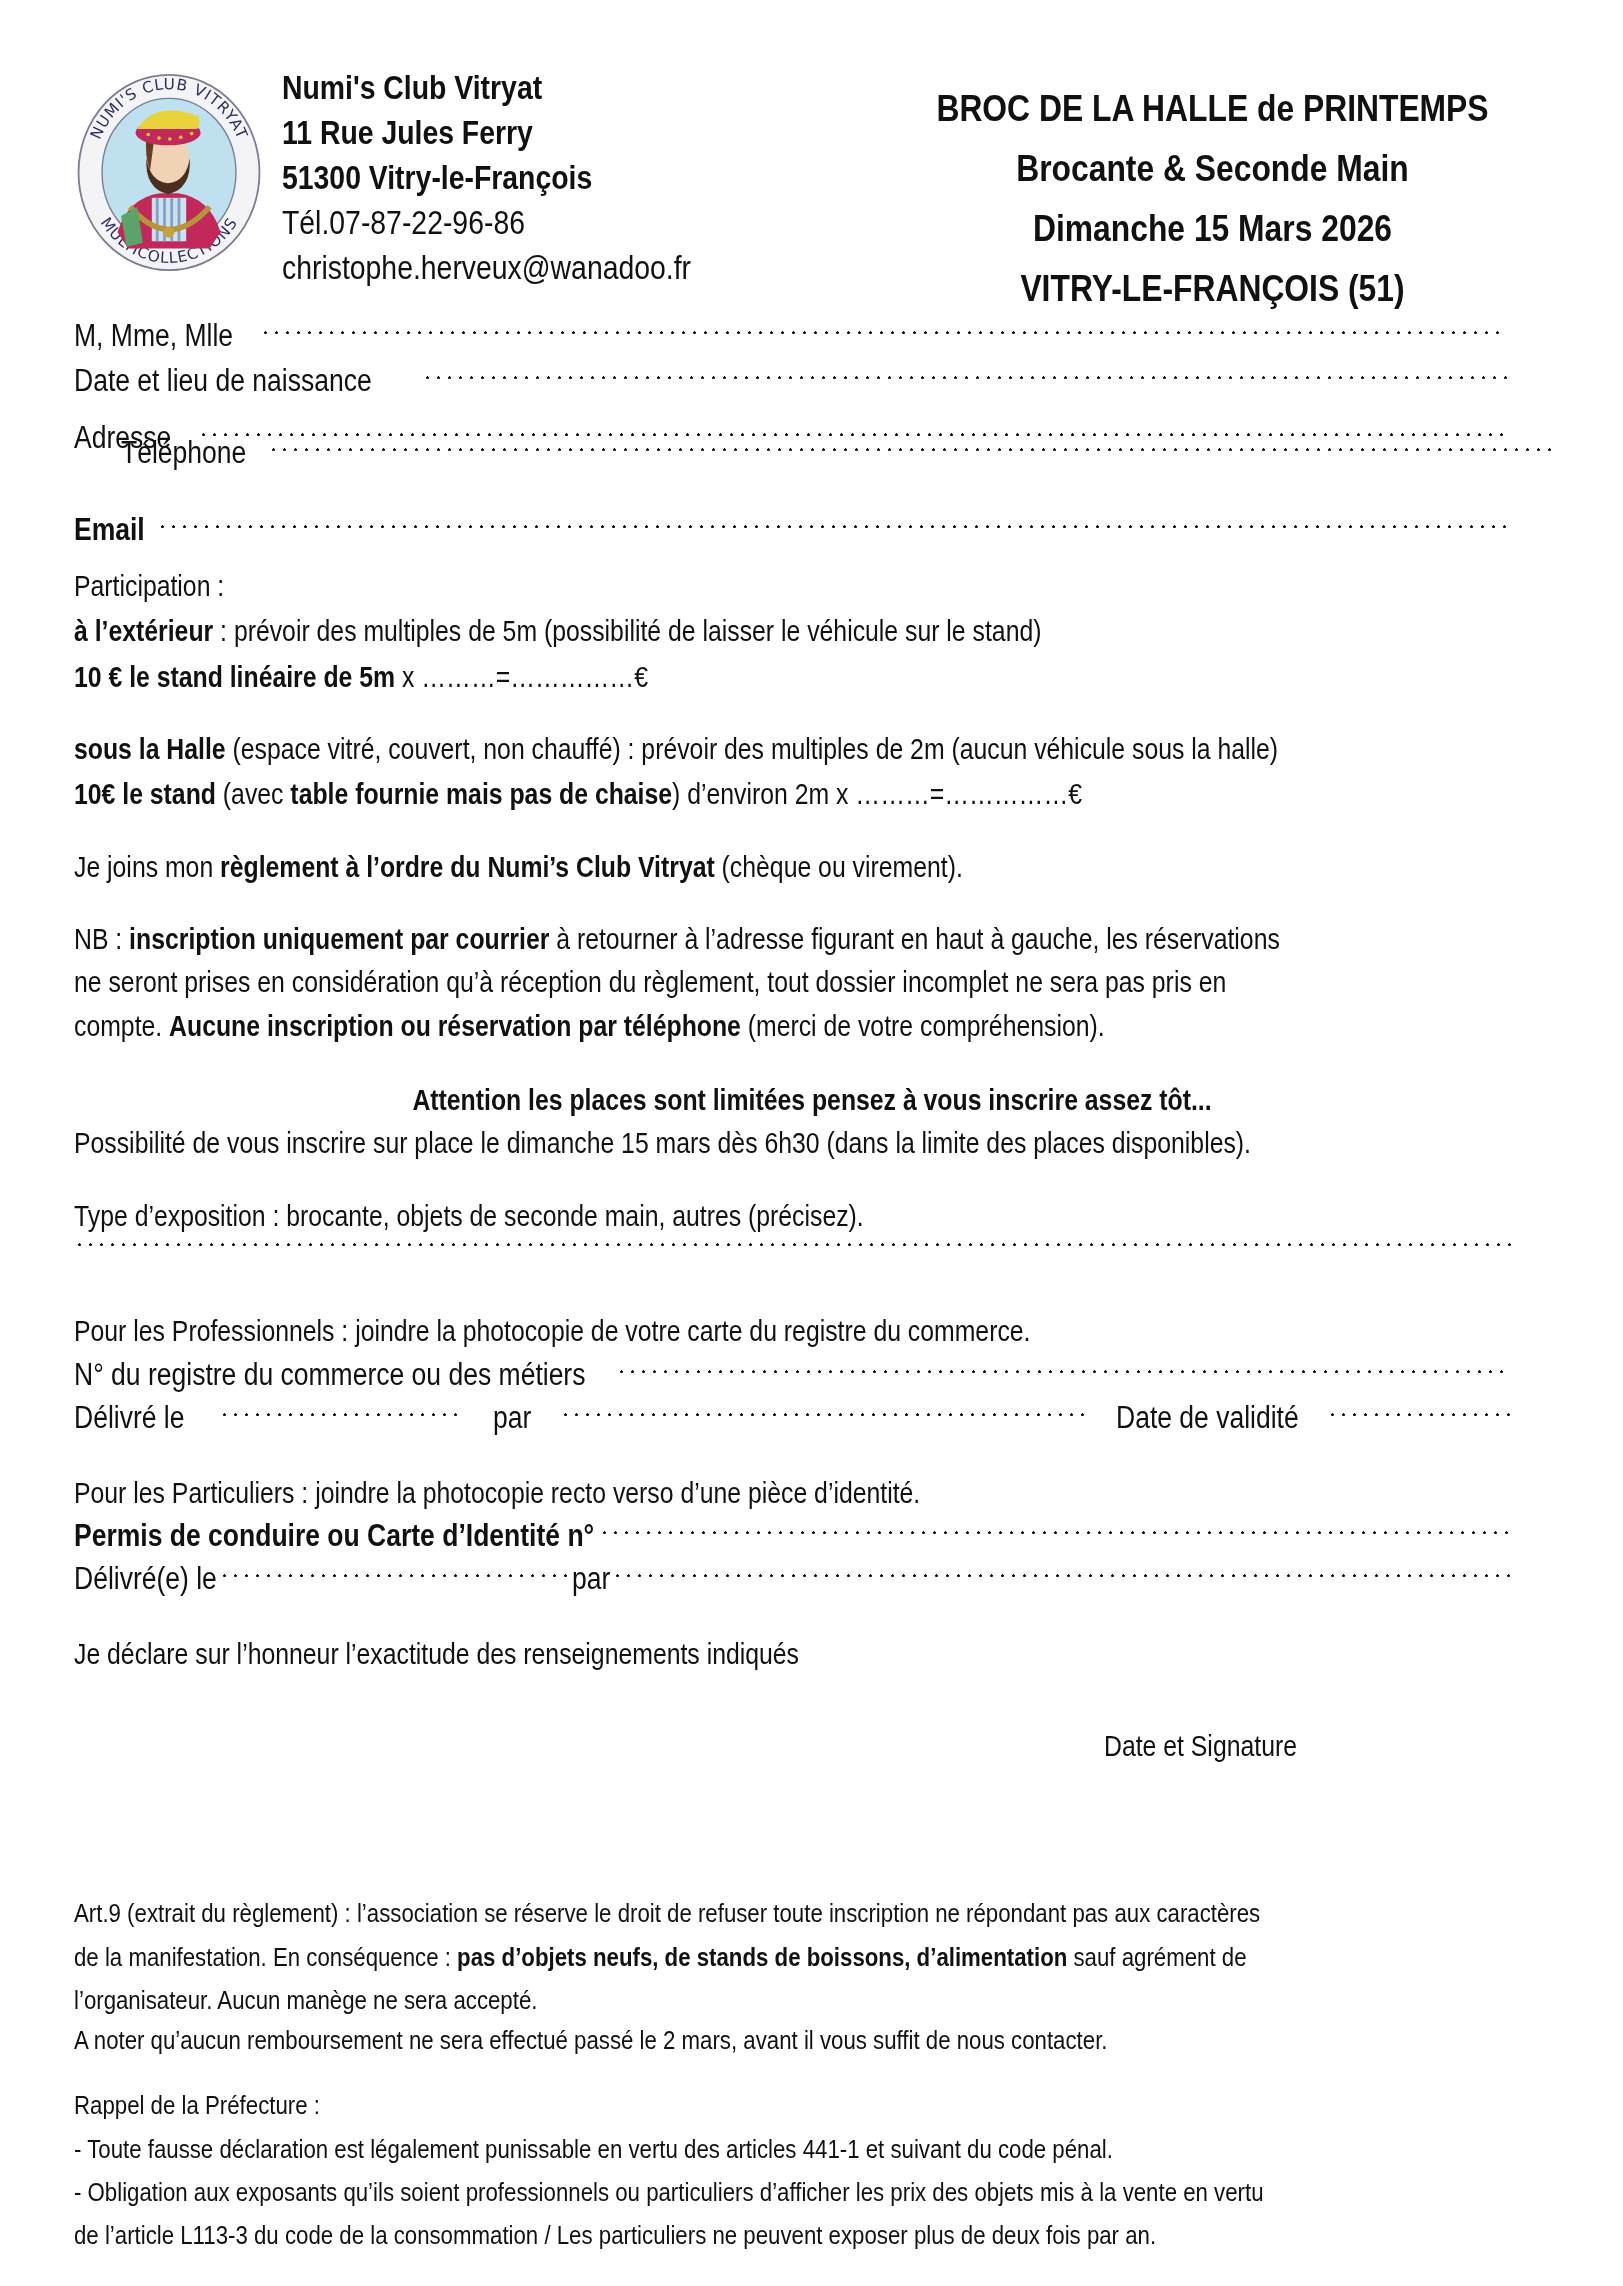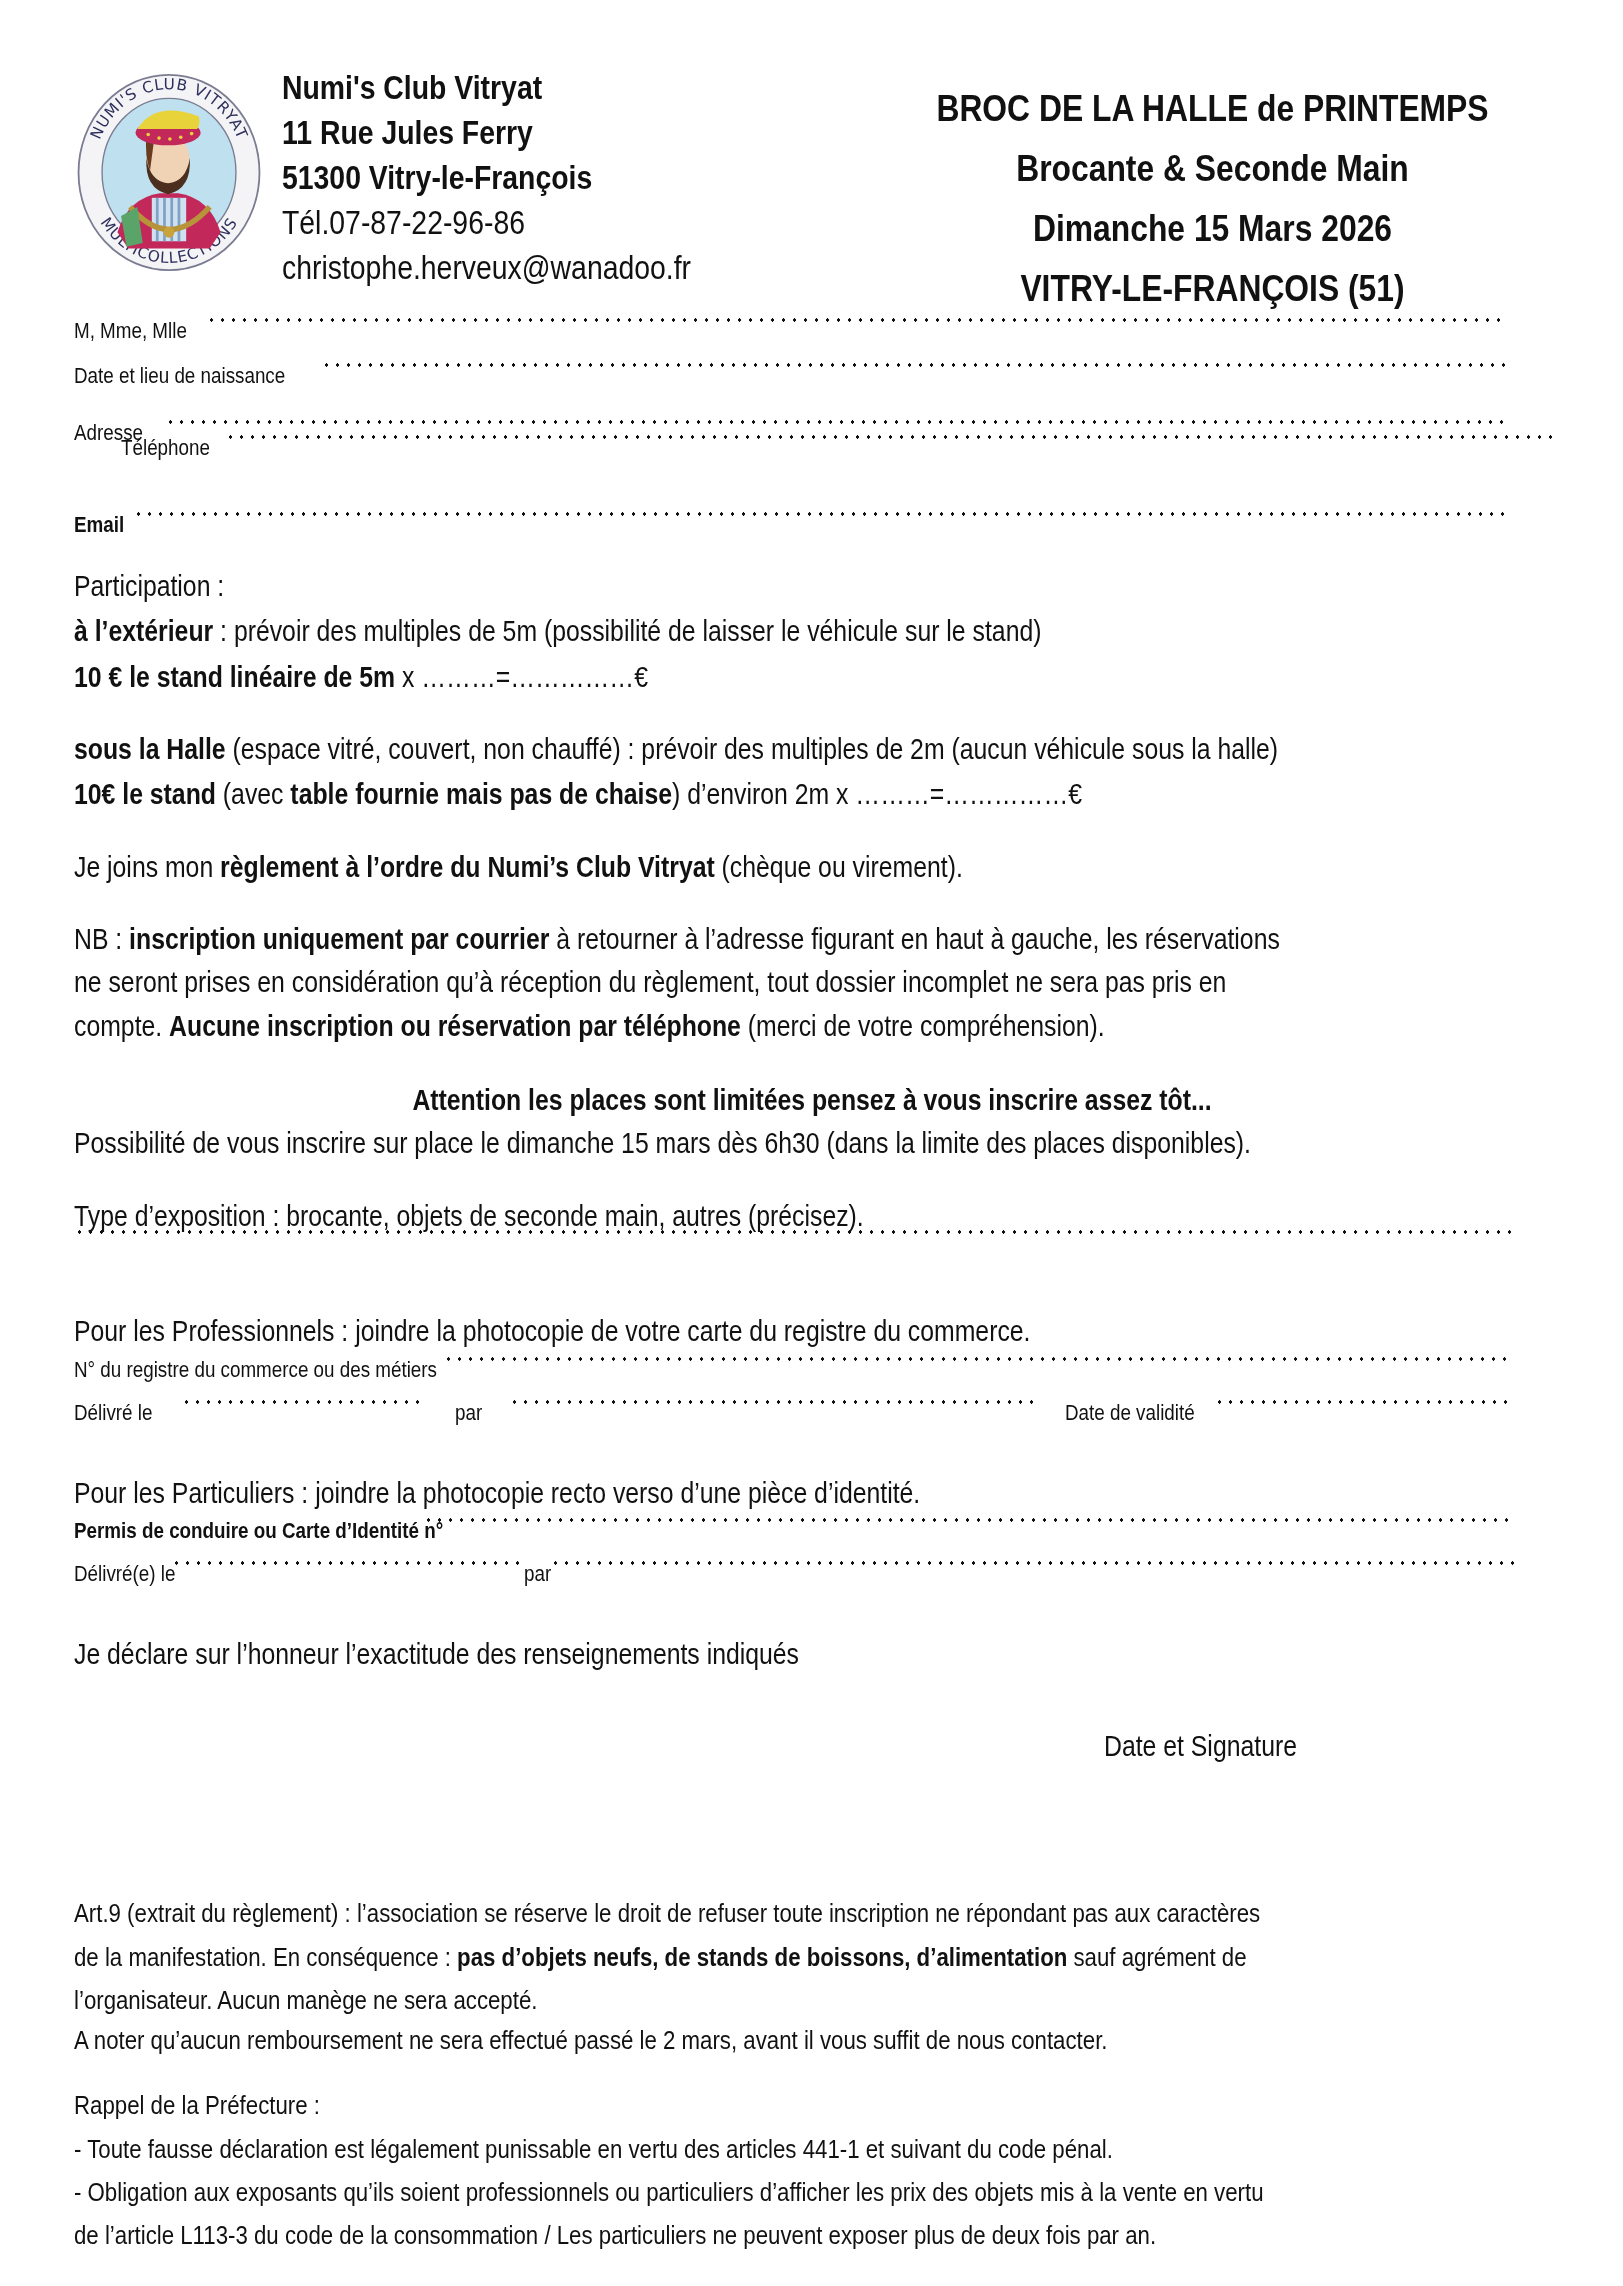--- a/index.html
+++ b/index.html
@@ -26,22 +26,22 @@
 
     
     .line {
       position: absolute; left: 74px; font-size: 29px; white-space: nowrap;
       transform: scaleX(0.855); transform-origin: left top; line-height: 36px;
     }
     .b { font-weight: bold; }
     .center { left: 0; width: 1624px; text-align: center; transform-origin: center top; }
 
     .field-row {
-      position: absolute; left: 74px; height: 36px; display: flex; align-items: flex-start;
-      font-size: 22px; white-space: nowrap;
+      position: absolute; left: 74px; height: 36px; display: flex; align-items: center;
+      font-size: 31px; white-space: nowrap;
     }
     .field-row .lbl { display: inline-block; transform: scaleX(0.855); transform-origin: left bottom; }
     .dots {
       flex: 1; height: 3.6px; margin-bottom: 7.2px;
       background-image: radial-gradient(circle, #111 1.4px, transparent 1.7px);
       background-size: 11px 3.6px; background-repeat: repeat-x;
     }
 
     .small {
       position: absolute; left: 74px; font-size: 26px; line-height: 43px; white-space: nowrap;

